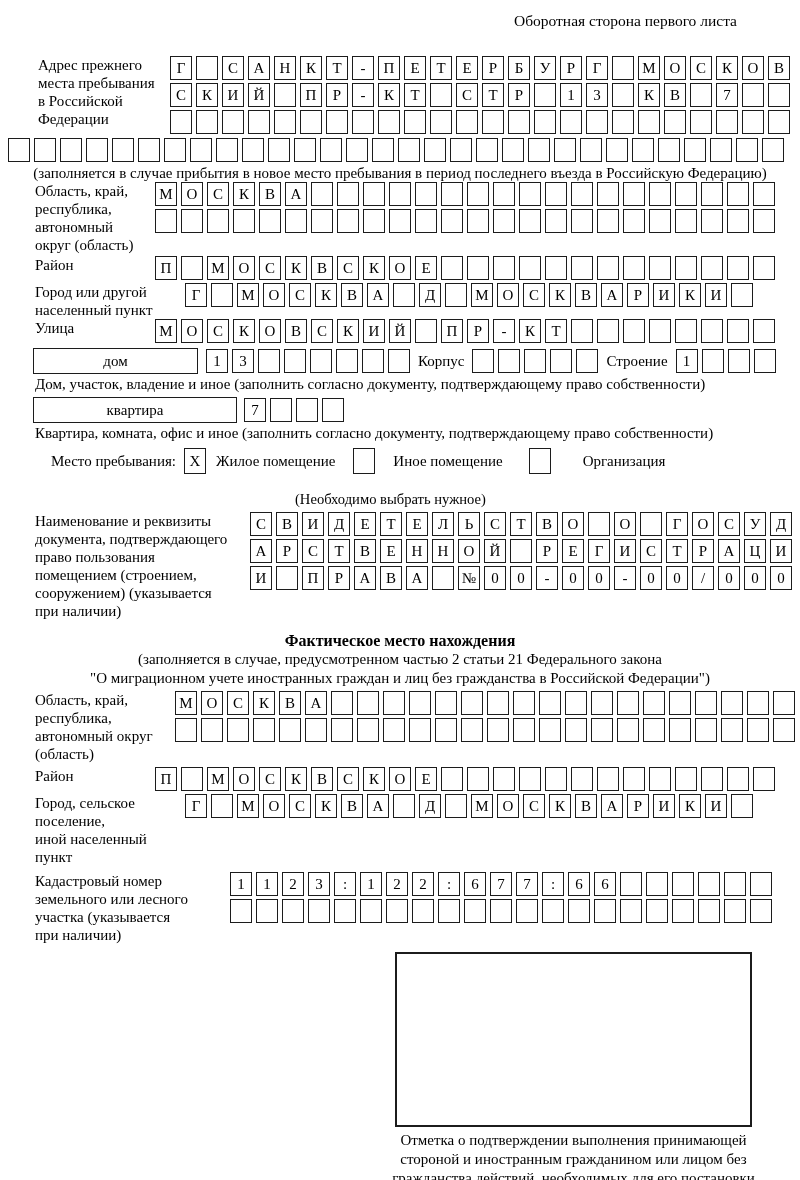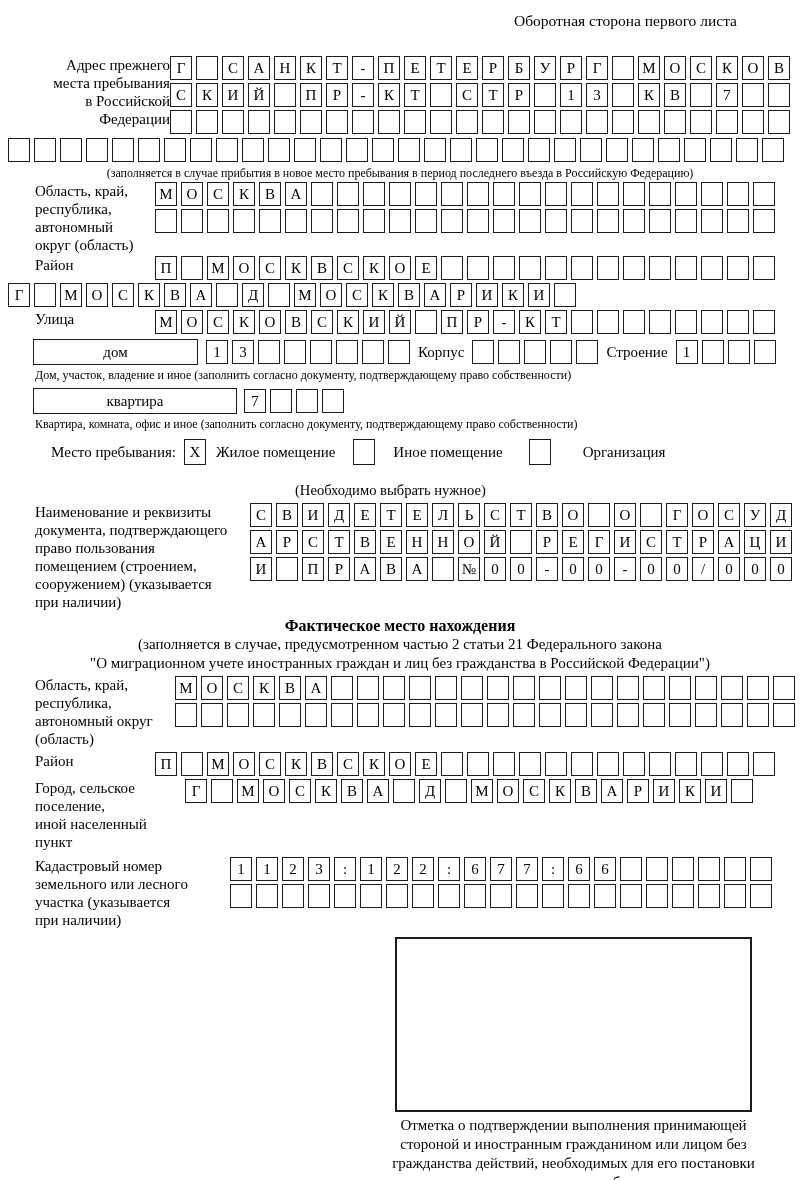--- a/index.html
+++ b/index.html
@@ -18,24 +18,24 @@
   .cells { display:flex; flex-shrink:0; margin-bottom:3px; }
   .cell {
     display:inline-flex; align-items:center; justify-content:center;
     width:22px; height:24px; box-sizing:border-box;
     border:1.6px solid #1c1c1c; margin-right:4px;
     font-size:15px; line-height:1; flex-shrink:0;
   }
   .cells .cell:last-child { margin-right:0; }
 
   .b1 { margin-top:26px; }
-  .b1label { width:162px; padding-left:30px;text-align:right; }
+  .b1label { width:162px; padding-left:30px; }
   .fullrow { margin-top:1px; }
 
-  .caption { font-size:12px; line-height:17px; }
+  .caption { font-size:15px; line-height:17px; }
   .center { text-align:center; }
 
   .h2 { font-size:16.5px; font-weight:bold; text-align:center; margin:7px 0 4px 0; }
 
   .w147 { width:147px; }
   .w167 { width:167px; }
   .w177 { width:177px; }
   .w222 { width:222px; }
   .w242 { width:242px; }
 
@@ -52,21 +52,21 @@
 
   .cbrow { display:flex; align-items:center; margin-left:43px; margin-top:6px; }
   .cbrow .cbl { font-size:15px; white-space:nowrap; }
   .cb {
     width:22px; height:26px; box-sizing:border-box; border:1.6px solid #1c1c1c;
     display:inline-flex; align-items:center; justify-content:center;
     font-size:15px; flex-shrink:0;
   }
   .choose { font-size:14.6px; margin-left:287px; margin-top:17px; }
 
-  .ftitle { font-size:16px; font-weight:bold; text-align:center; margin-top:6px; }
+  .ftitle { font-size:16px; font-weight:bold; text-align:center; margin-top:12px; }
   .fnote { font-size:15px; line-height:18.5px; text-align:center; }
 
   .stamp-wrap { margin-left:387px; width:365px; margin-top:8px; }
   .stamp-box { width:357px; height:175px; border:2px solid #1c1c1c; box-sizing:border-box; }
   .stamp-cap { font-size:15px; line-height:19px; text-align:center; white-space:pre-line; margin-top:4px; width:405px; margin-left:-24px; }
 </style>
 </head>
 <body>
 
 <div class="page">
@@ -279,20 +279,22 @@
         <span class="cell"></span>
         <span class="cell"></span>
         <span class="cell"></span>
         <span class="cell"></span>
         <span class="cell"></span>
         <span class="cell"></span>
       </div>
   </div>
 
   <div class="flexrow">
+    <div class="flabel w177">Город или другой
+населенный пункт</div>
     <div class="cells">
         <span class="cell">Г</span>
         <span class="cell"></span>
         <span class="cell">М</span>
         <span class="cell">О</span>
         <span class="cell">С</span>
         <span class="cell">К</span>
         <span class="cell">В</span>
         <span class="cell">А</span>
         <span class="cell"></span>

